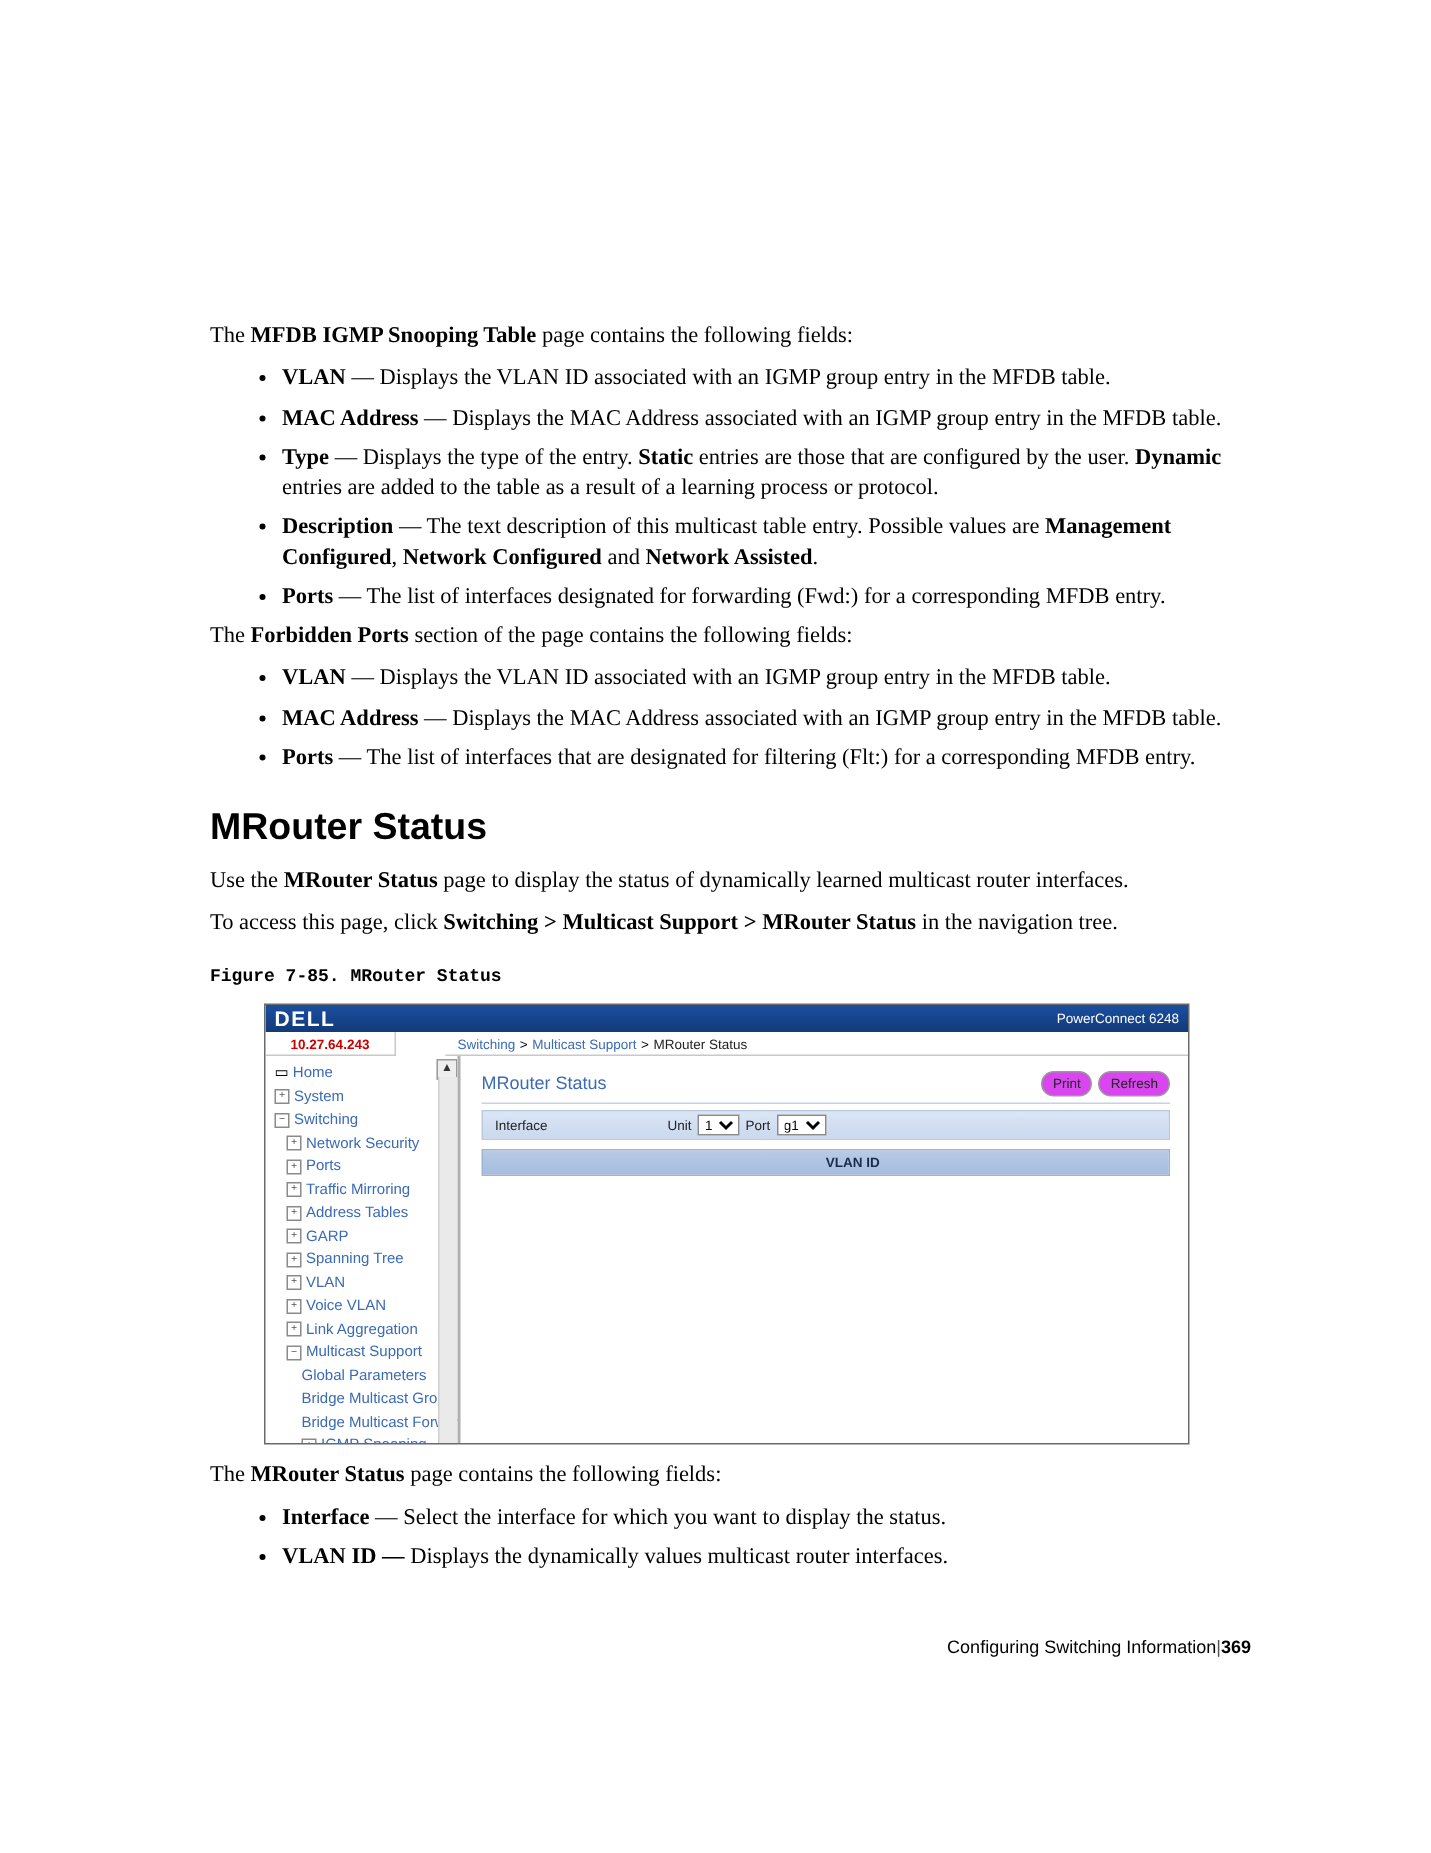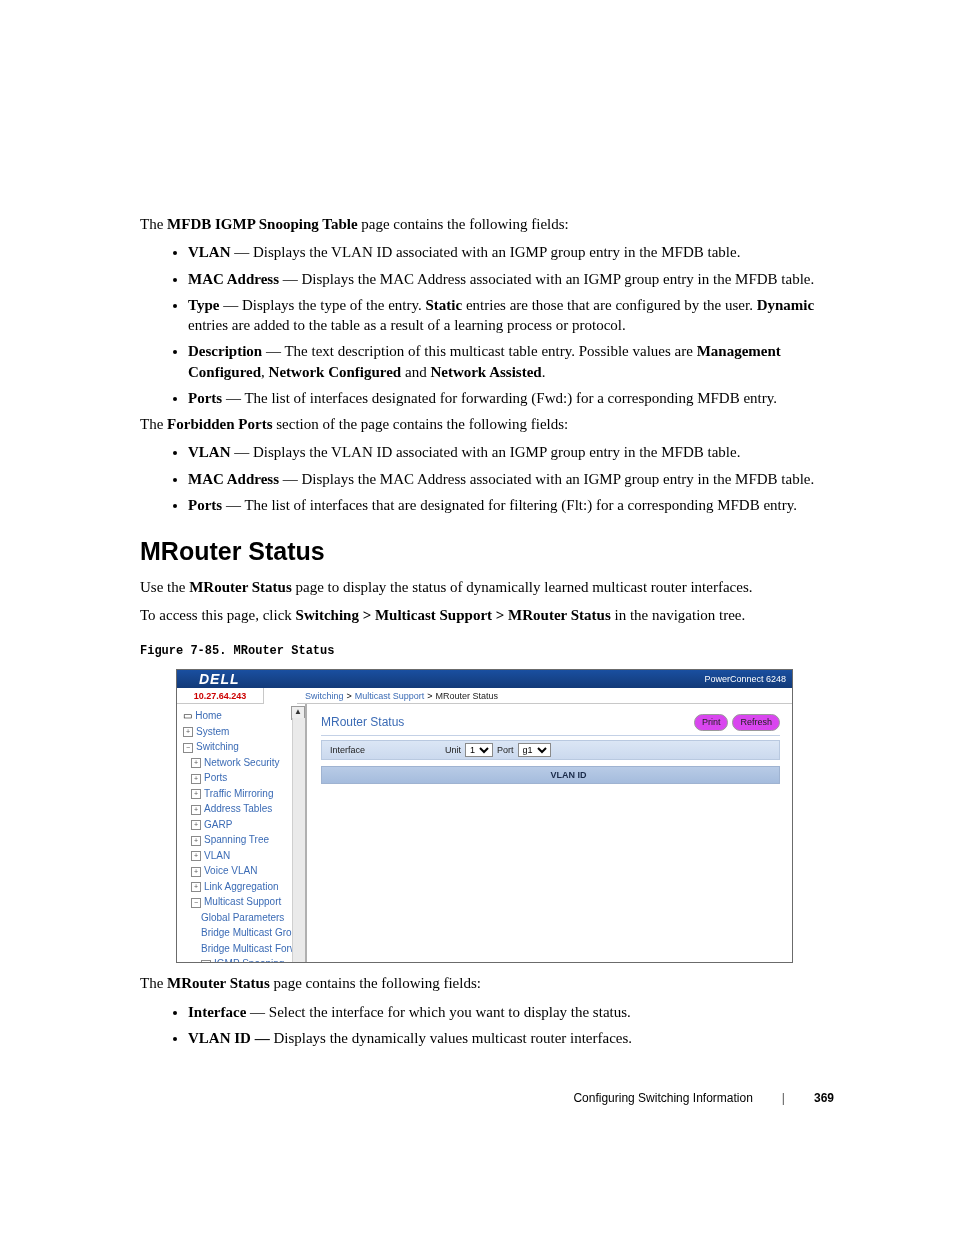--- a/index.html
+++ b/index.html
@@ -39,21 +39,21 @@
     position: relative;
     background: #fff;
     overflow: hidden;
   }
   .shot-header {
     height: 18px;
     background: linear-gradient(#1a4fa0,#123a78);
     display:flex; align-items:center; justify-content:space-between;
     padding: 0 6px;
   }
-  .dell-logo { color:#fff; font-weight:bold; font-style:italic; font-size:14px; letter-spacing:1px;margin-left:16px;}
+  .dell-logo { color:#fff; font-weight:bold; font-size:14px; letter-spacing:1px;}
   .prod { color:#fff; font-size:9px; }
   .shot-bar {
     height: 16px; display:flex;gap:33px;
   }
   .ip-cell {
     width: 86px; border-right:1px solid #c8c8c8; border-bottom:1px solid #c8c8c8;
     color:#c00; font-weight:bold; font-size:9px;
     display:flex; align-items:center; justify-content:center;
   }
   .bc-cell { flex:1; border-bottom:1px solid #c8c8c8; display:flex; align-items:center; padding-left:8px; gap:3px; font-size:9px;}
@@ -108,21 +108,21 @@
     text-align:center; font-weight:bold; color:#1a2b4a; font-size:9px;
     line-height:16px;
     padding-left:36px;
   }
   
   .footer {
     margin-top: 42px;
     display:flex; justify-content:flex-end; align-items:center;
     font-family: Arial, Helvetica, sans-serif;
     font-size: 12px;
-    gap: 29px;
+    gap: 0;
   }
   .footer .sep { color:#555; }
   .footer .pgn { font-weight:bold;text-align:right; }
   b, strong { font-weight:bold; }
 </style>
 </head>
 <body>
 
 <p class="para">
   <span>The </span><b>MFDB IGMP Snooping Table</b><span> page contains the following fields:</span>

